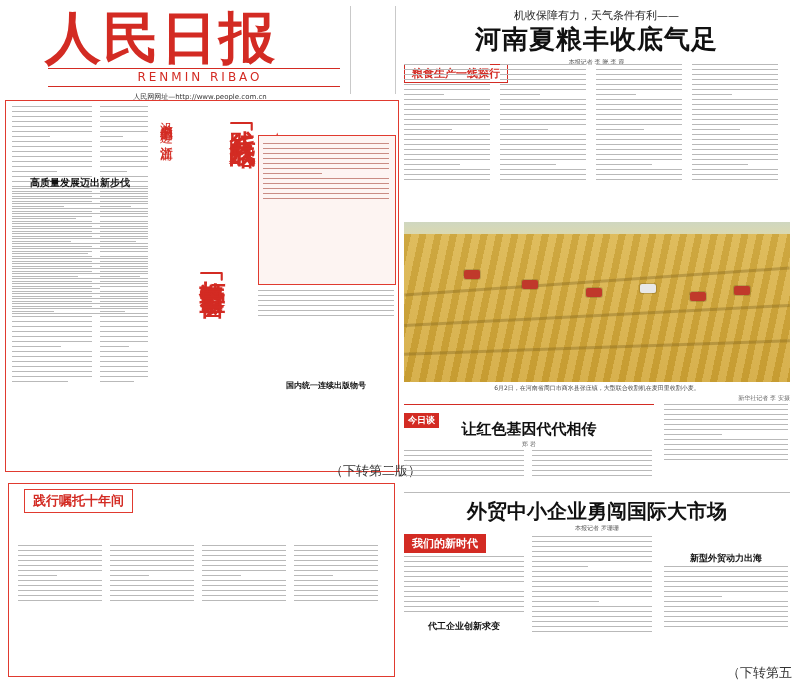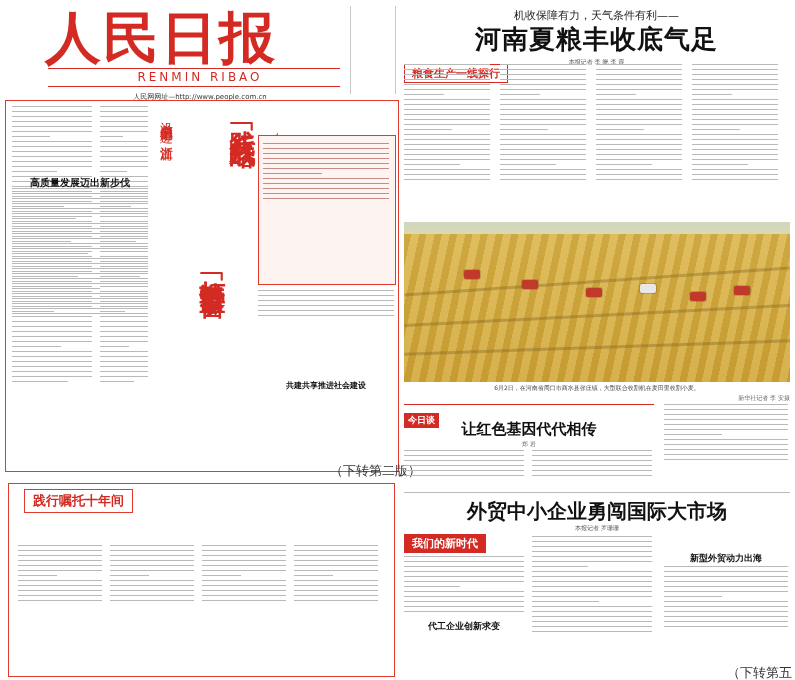--- a/index.html
+++ b/index.html
@@ -269,21 +269,21 @@
   <div class="col" id="c4" style="left:258px;top:290px;width:136px;">
       <div class="tline" style="width:100%;background:#b9b9b9;"></div>
       <div class="tline" style="width:100%;background:#b9b9b9;"></div>
       <div class="tline" style="width:100%;background:#b9b9b9;"></div>
       <div class="tline" style="width:100%;background:#b9b9b9;"></div>
       <div class="tline" style="width:100%;background:#b9b9b9;"></div>
       <div class="tline" style="width:100%;background:#b9b9b9;"></div>
     </div>
 
   <div class="ttl" style="position:absolute;left:12px;top:172px;width:136px;">高质量发展迈出新步伐</div>
-  <div class="ttl sm" style="position:absolute;left:258px;top:376px;width:136px;">共建共享推进社会建设</div>
+  <div class="ttl sm" style="position:absolute;left:258px;top:376px;width:136px;">国内统一连续出版物号</div>
 
   <div class="star">★</div>
   <div class="redblock"></div>
   <div class="col" id="c5" style="left:263px;top:143px;width:126px;">
       <div class="tline" style="width:100%;background:#c98c84;"></div>
       <div class="tline" style="width:100%;background:#c98c84;"></div>
       <div class="tline" style="width:100%;background:#c98c84;"></div>
       <div class="tline" style="width:100%;background:#c98c84;"></div>
       <div class="tline" style="width:100%;background:#c98c84;"></div>
       <div class="tline" style="width:100%;background:#c98c84;"></div>

